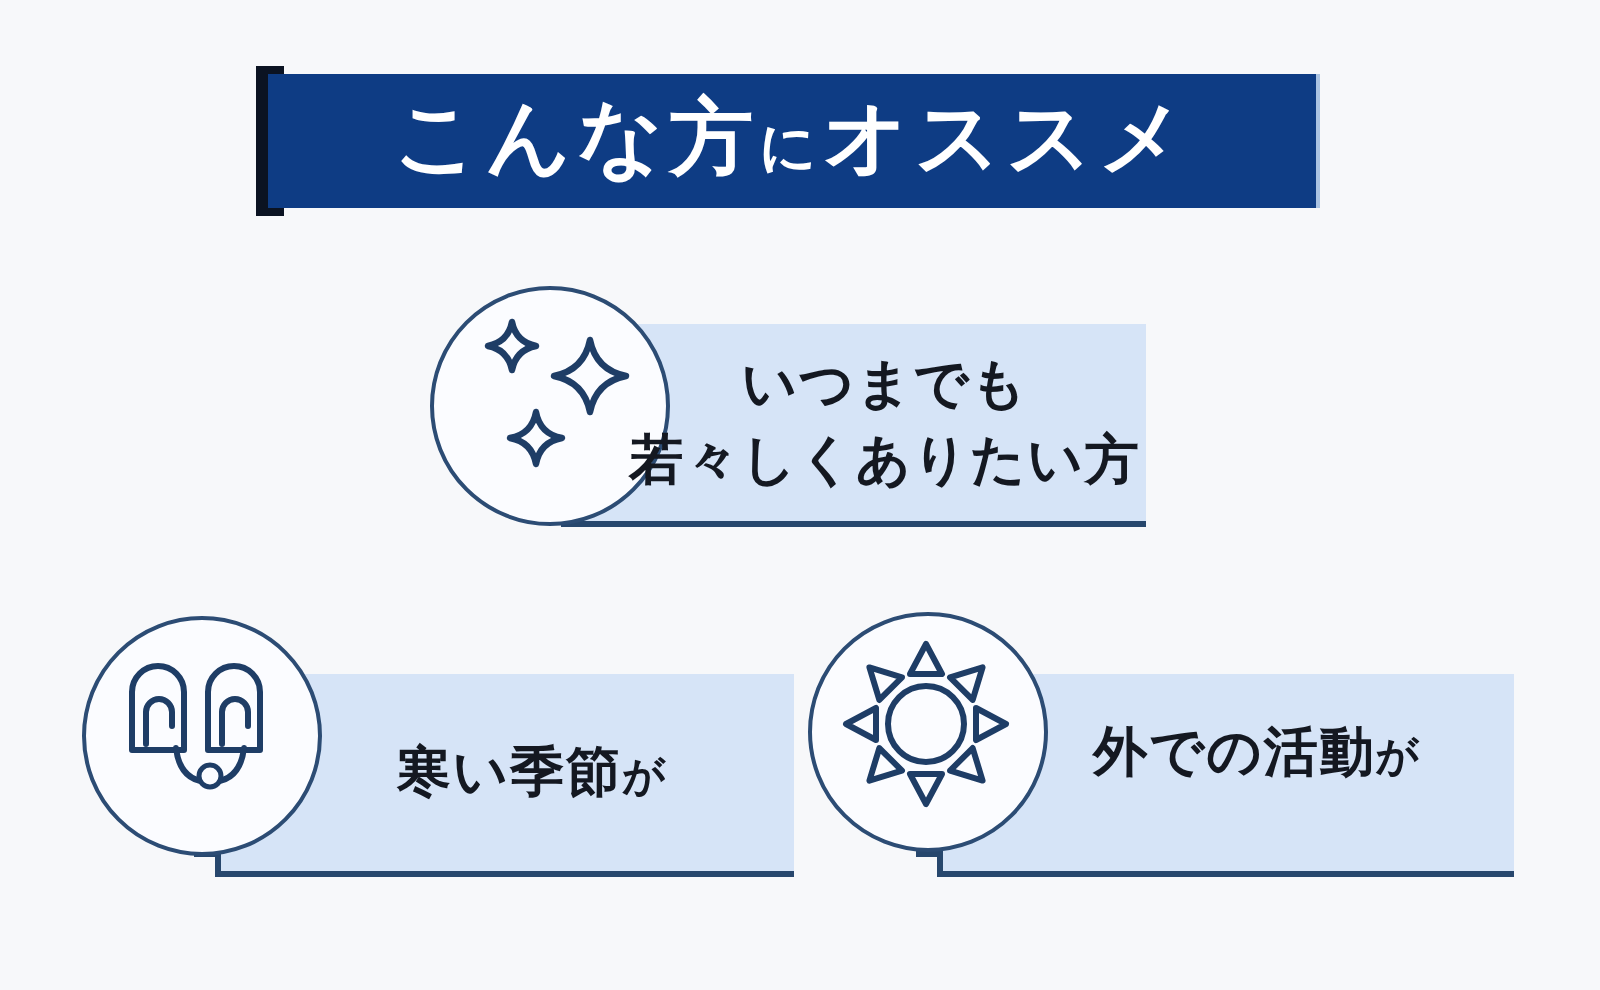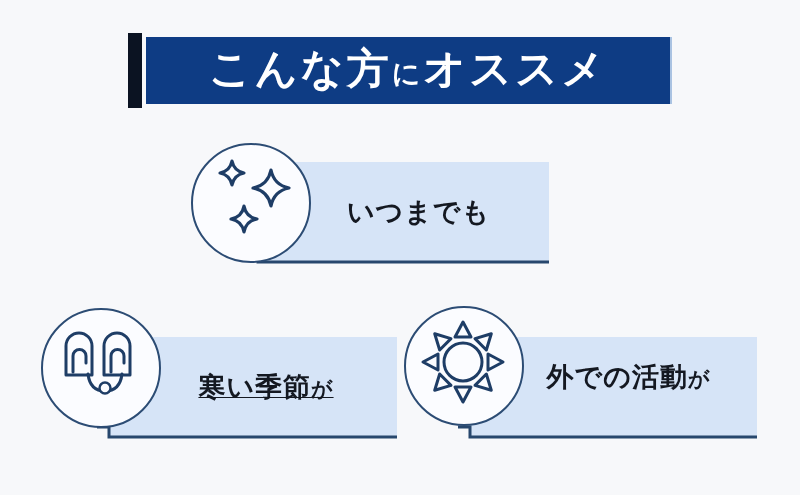--- a/index.html
+++ b/index.html
@@ -12,21 +12,21 @@
   }
   .stage { position: absolute; inset: 0; }
 
   
   .accent-bar {
     position: absolute; left: 128px; top: 33px;
     width: 14px; height: 75px;
     background: #0b1322;
   }
   .banner {
-    position: absolute; left: 146px; top: 37px;
+    position: absolute; left: 134px; top: 37px;
     width: 526px; height: 67px;
     background: #0e3c84;
     border-right: 2px solid #aac3e2;
     text-align: center;
     line-height: 64px;
     color: #ffffff;
     letter-spacing: 3px;
     font-weight: bold;
     white-space: nowrap;
   }
@@ -40,25 +40,25 @@
     position: absolute;
     display: flex; flex-direction: column;
     align-items: center; justify-content: center;
     color: #141821; font-weight: bold;
     letter-spacing: 1px; text-align: center;
     line-height: 1.42; white-space: nowrap;
   }
   .card-text .t-large { font-size: 27px; }
   .card-text .t-small { font-size: 21px; }
 
-  .card1 { left: 188px; top: 140px; width: 365px; height: 130px; }
+  .card1 { left: 212px; top: 140px; width: 365px; height: 130px; }
   .card1 .card-text { left: 100px; top: 22px; width: 261px; height: 100px; }
 
   .card2 { left: 40px; top: 305px; width: 365px; height: 135px; }
-  .card2 .card-text { left: 95px; top: 32px; width: 262px; height: 100px; text-decoration: underline; }
+  .card2 .card-text { left: 95px; top: 32px; width: 262px; height: 100px; }
 
   .card3 { left: 400px; top: 305px; width: 365px; height: 135px; }
   .card3 .card-text { left: 100px; top: 32px; width: 257px; height: 80px; }
 </style>
 </head>
 <body>
 
 <div class="stage">
 
   <div class="accent-bar"></div>
@@ -72,20 +72,21 @@
       <path d="M58,112 H70 V122 H361" fill="none" stroke="#27476d" stroke-width="3"></path>
       <circle cx="63" cy="63" r="59" fill="#fbfcff" stroke="#2c4c74" stroke-width="2"></circle>
       <g fill="none" stroke="#1e3d66" stroke-width="3.2" stroke-linejoin="round">
         <path d="M44,21 Q46,31 56,33 Q46,35 44,45 Q42,35 32,33 Q42,31 44,21 Z"></path>
         <path d="M83,30 Q86,45 101,48 Q86,51 83,66 Q80,51 65,48 Q80,45 83,30 Z"></path>
         <path d="M56,66 Q58,77 69,79 Q58,81 56,92 Q54,81 43,79 Q54,77 56,66 Z"></path>
       </g>
     </svg>
     <div class="card-text">
       <div><span class="t-large">いつまでも</span></div>
+      <div><span class="t-large">若々しくありたい方</span></div>
     </div>
   </div>
 
   <div class="card card2">
     <svg width="365" height="135" viewBox="0 0 365 135">
       <path d="M57,32 H357 V132 H69 V122 H57 Z" fill="#d6e4f7"></path>
       <path d="M57,122 H69 V132 H357" fill="none" stroke="#27476d" stroke-width="3"></path>
       <circle cx="61" cy="63" r="59" fill="#fbfcff" stroke="#2c4c74" stroke-width="2"></circle>
       <g fill="none" stroke="#1e3d66" stroke-width="3" stroke-linejoin="round" stroke-linecap="round">
         <path d="M26,70 V41 A13,13 0 0 1 52,41 V70 Z"></path>

